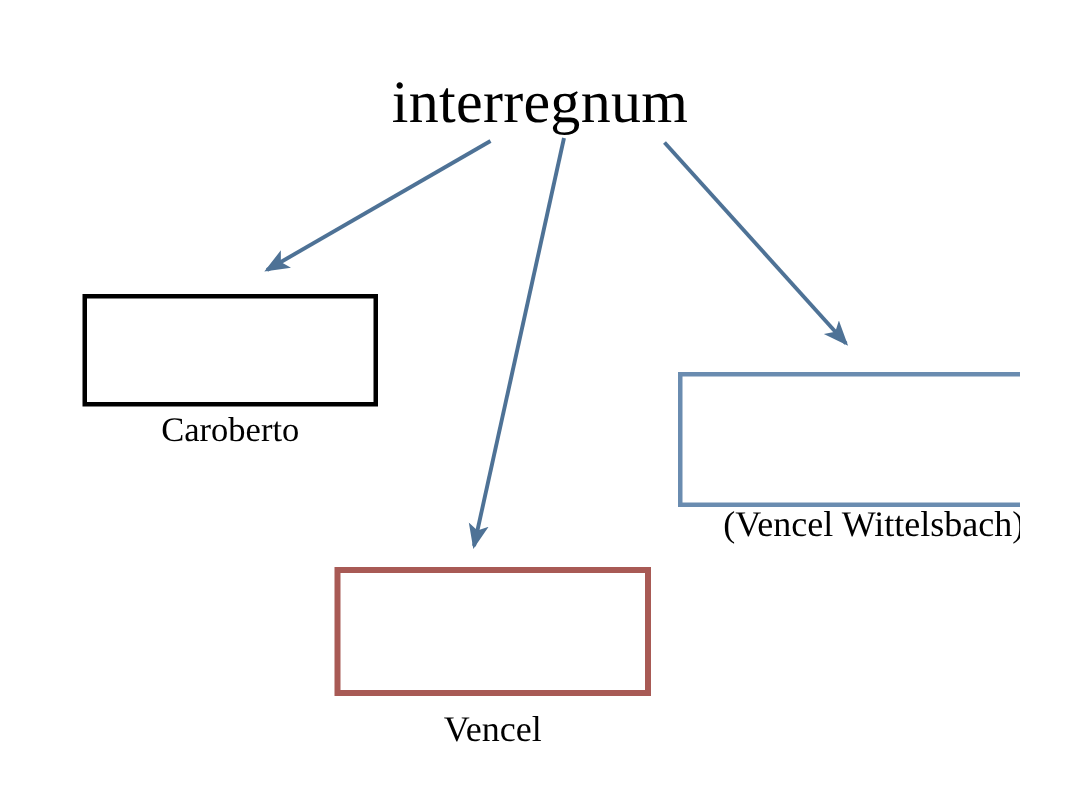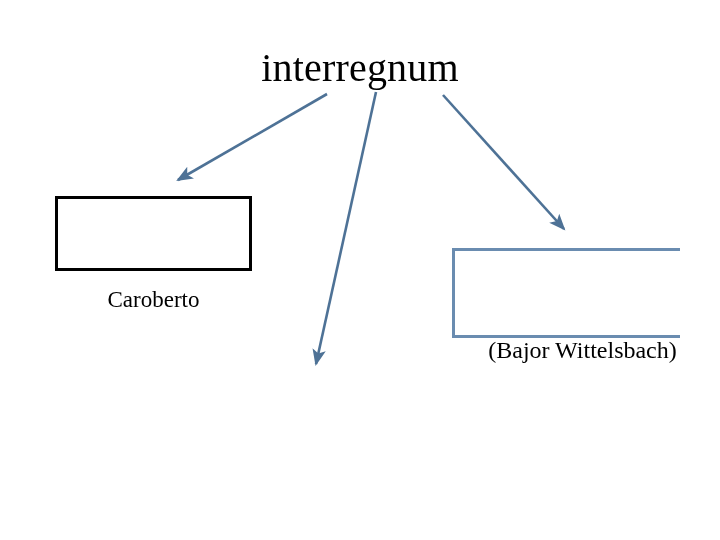--- a/index.html
+++ b/index.html
@@ -52,21 +52,21 @@
     color: #000000;
     white-space: pre;
   }
 
   #node-caroberto {
     left: 55px;
     top: 196px;
     width: 197px;
     height: 75px;
     border: 3px solid #000000;
-    padding-top: 18px;
+    padding-top: 5px;
   }
 
   #node-otto {
     left: 452px;
     top: 248px;
     width: 261px;
     height: 90px;
     border: 3px solid #6A8CB0;
     padding-top: 9px;
     font-size: 24px;
@@ -108,17 +108,22 @@
     <line x1="376" y1="92" x2="316" y2="364" stroke="#4E7296" stroke-width="2.6" marker-end="url(#ah)"></line>
 
     <line x1="443" y1="95" x2="564" y2="229" stroke="#4E7296" stroke-width="2.6" marker-end="url(#ah)"></line>
   </svg>
 
   <div id="node-caroberto" class="node">
     <span class="node-line">Caroberto</span>
   </div>
 
   <div id="node-otto" class="node">
-    <span class="node-line">(Bajor Wittelsbach)</span>
+    <span class="node-line">(Vencel Wittelsbach)</span>
   </div>
 
+  <div id="node-vencel" class="node">
+    <span class="node-line">Vencel</span>
+    
+    
+  </div>
 
 </div>
 
 </body></html>

